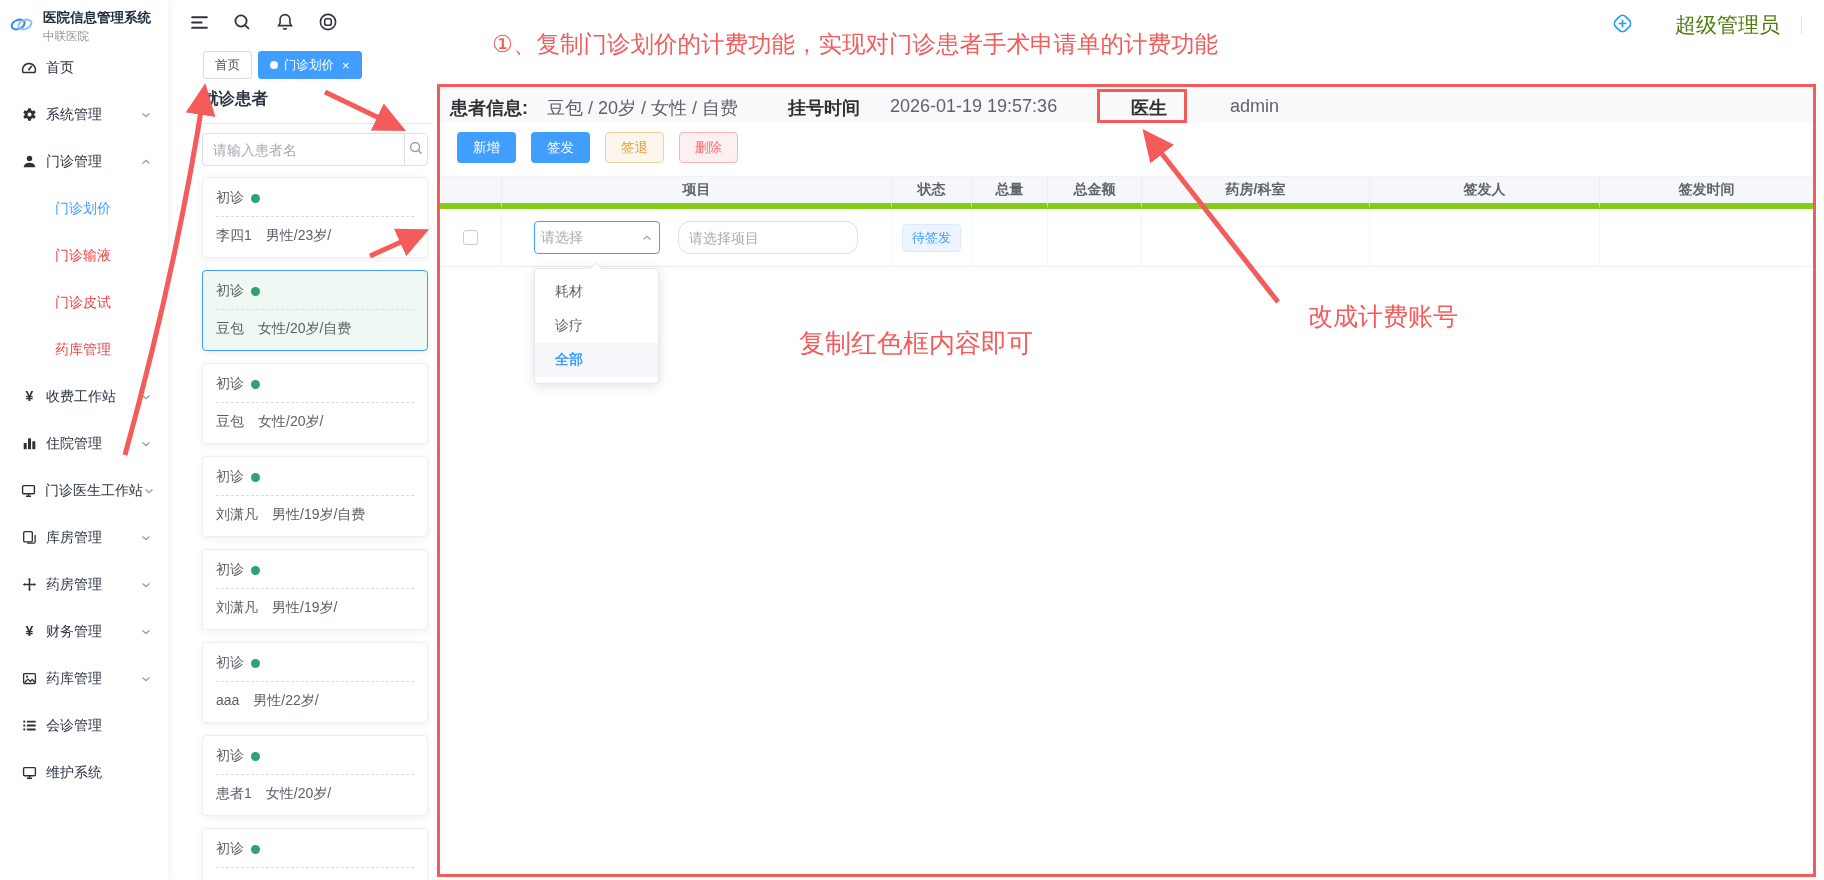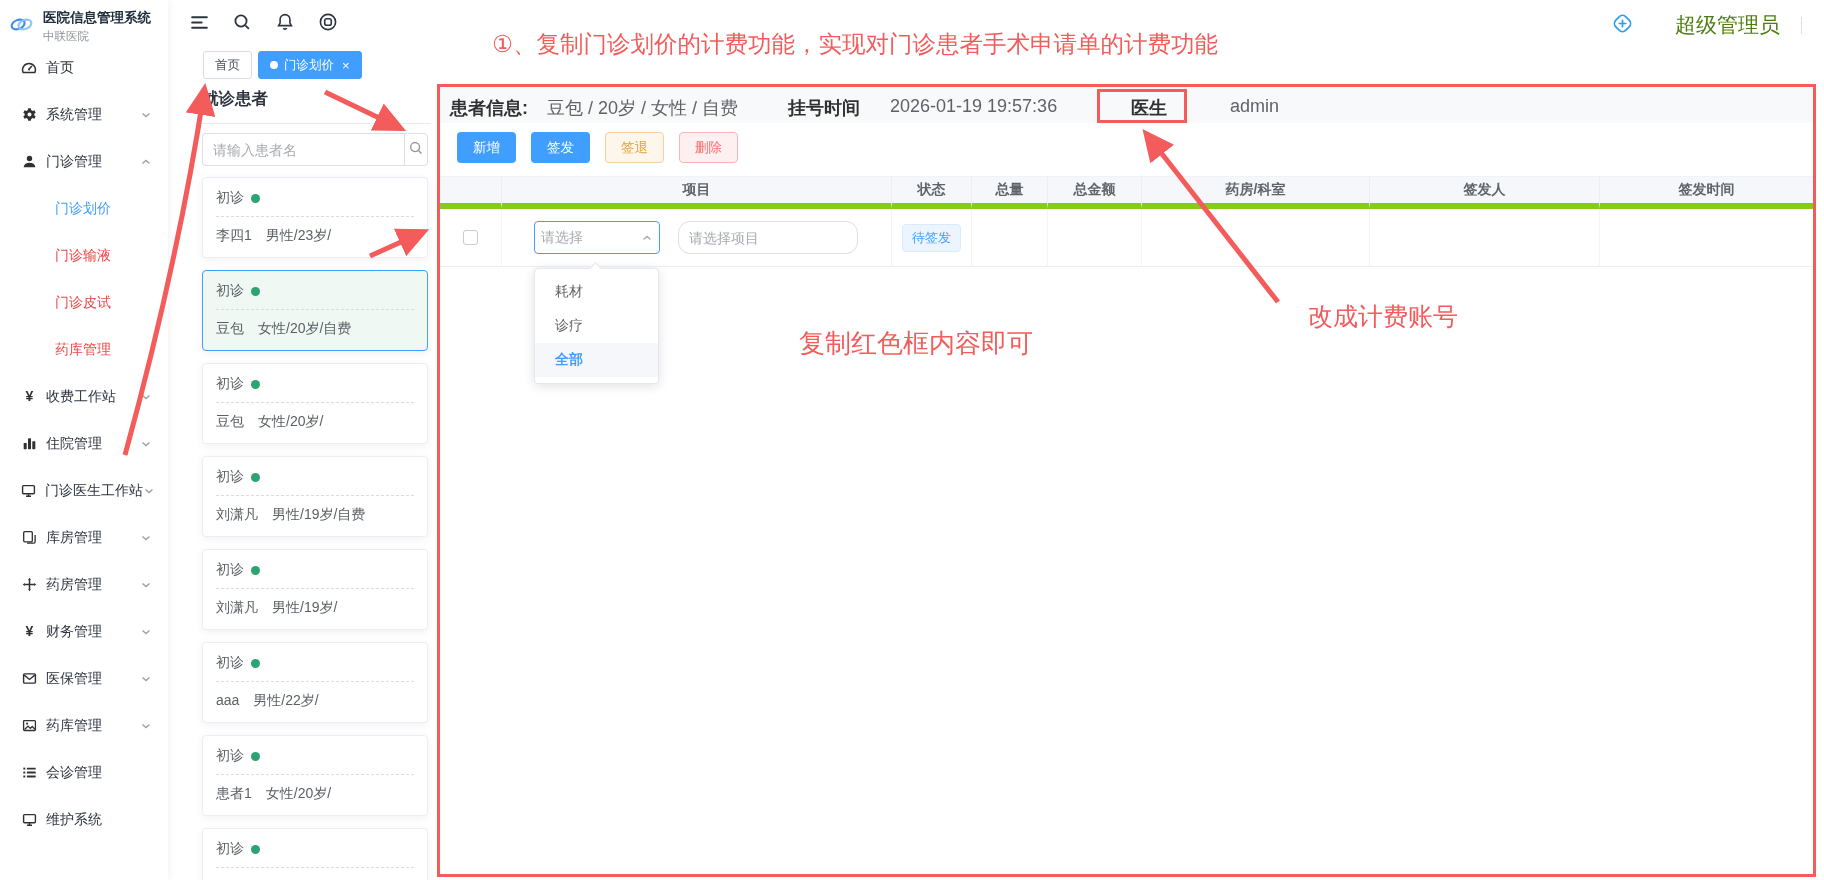--- a/index.html
+++ b/index.html
@@ -239,34 +239,20 @@
             </svg>
           </span>
         </div>
         <div class="menu-item">
           <span class="mi-icon">
             <svg viewBox="0 0 16 16" width="15" height="15">
               <text x="8" y="13.2" font-size="15" font-weight="bold" text-anchor="middle" fill="#303133">¥</text>
             </svg>
           </span>
           <span class="mi-label">财务管理</span>
-          <span class="mi-chev ">
-            <svg viewBox="0 0 12 12" width="12" height="12" fill="none" stroke="#9aa0a8" stroke-width="1.4">
-              <path d="m2.5 4.5 3.5 3 3.5-3"></path>
-            </svg>
-          </span>
-        </div>
-        <div class="menu-item">
-          <span class="mi-icon">
-            <svg viewBox="0 0 16 16" width="15" height="15" fill="none" stroke="#303133" stroke-width="1.5">
-              <rect x="1.7" y="3.1" width="12.6" height="9.8" rx="1"></rect>
-              <path d="m2.4 4.4 5.6 4.6 5.6-4.6"></path>
-            </svg>
-          </span>
-          <span class="mi-label">医保管理</span>
           <span class="mi-chev ">
             <svg viewBox="0 0 12 12" width="12" height="12" fill="none" stroke="#9aa0a8" stroke-width="1.4">
               <path d="m2.5 4.5 3.5 3 3.5-3"></path>
             </svg>
           </span>
         </div>
         <div class="menu-item">
           <span class="mi-icon">
             <svg viewBox="0 0 16 16" width="15" height="15" fill="none" stroke="#303133" stroke-width="1.4">
               <rect x="1.7" y="2.7" width="12.6" height="10.6" rx="1"></rect>

